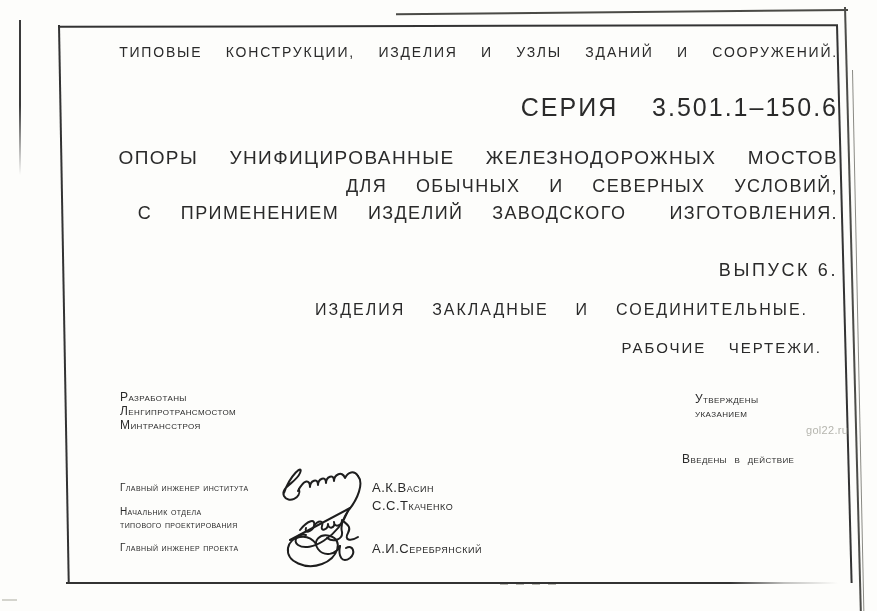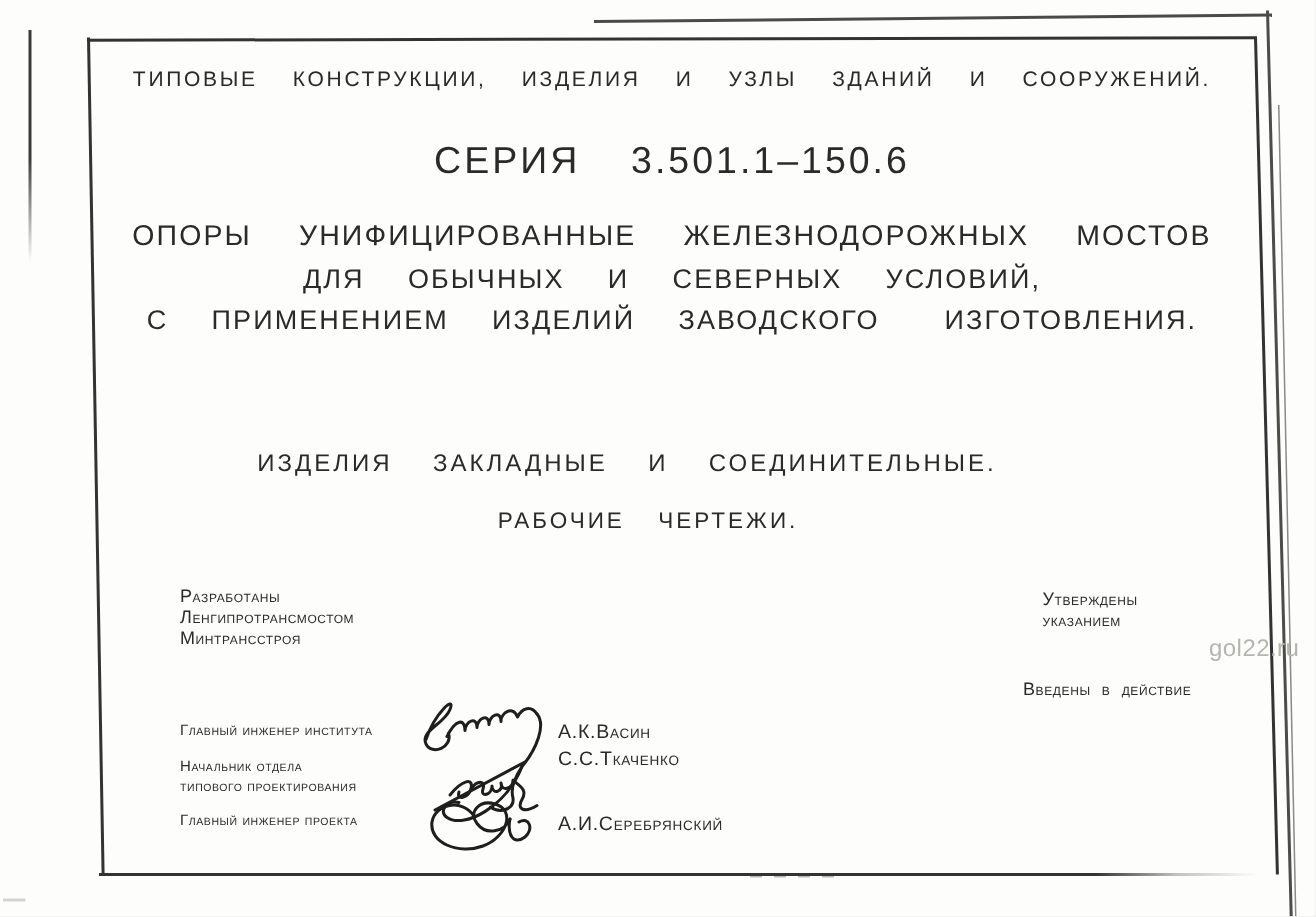--- a/index.html
+++ b/index.html
@@ -24,41 +24,41 @@
   
   .frame-top{position:absolute;left:58px;top:25px;width:780px;height:2px;background:#333;
     transform:rotate(-0.12deg);}
   .frame-left{position:absolute;left:58px;top:25px;width:2px;height:558px;background:#333;
     transform:skewX(1.0deg);transform-origin:top left;}
   .frame-right{position:absolute;left:836px;top:25px;width:2px;height:558px;background:#333;
     transform:skewX(1.5deg);transform-origin:top left;}
   .frame-bottom{position:absolute;left:66px;top:582px;width:772px;height:2px;
     background:linear-gradient(to right,#333 0%,#333 86%,rgba(51,51,49,.3) 93%,rgba(51,51,49,0) 100%);}
   
-  .ctext{position:absolute;left:58px;width:780px;text-align:center;white-space:pre;}
+  .ctext{position:absolute;left:58px;width:780px;text-align:right;white-space:pre;}
   .hdr   {top:44px; font-size:14px;letter-spacing:1.8px;word-spacing:6px;}
   .series{top:93px; font-size:25px;letter-spacing:2px;word-spacing:8px;}
   .t1    {top:147px;font-size:19px;letter-spacing:1.4px;word-spacing:9px;}
   .t2    {top:176px;font-size:18px;letter-spacing:1.4px;word-spacing:8px;}
   .t3    {top:203px;font-size:18px;letter-spacing:1.4px;word-spacing:8px;}
   .issue {top:260px;font-size:18px;letter-spacing:2.6px;}
   .sub1  {top:301px;font-size:16px;letter-spacing:2px;word-spacing:7px;left:28px;}
   .sub2  {top:339px;font-size:15px;letter-spacing:2px;word-spacing:5px;left:42px;}
   
   .small{position:absolute;font-variant:small-caps;font-size:12px;line-height:14px;
     letter-spacing:.4px;white-space:pre;}
   .developed{left:120px;top:390px;}
   .approved {left:695px;top:392px;}
   .effective{left:682px;top:452px;}
   .role{position:absolute;font-variant:small-caps;font-size:10px;line-height:12.5px;
     letter-spacing:.4px;white-space:pre;}
   .name{position:absolute;font-variant:small-caps;font-size:13px;letter-spacing:.5px;}
   .sig{position:absolute;}
   .sig path{fill:none;stroke:#1e1e1e;stroke-width:2;stroke-linecap:round;stroke-linejoin:round;}
-  .watermark{position:absolute;left:806px;top:424px;font-size:16px;color:#b5b5ae;
+  .watermark{position:absolute;left:806px;top:424px;font-size:11px;color:#b5b5ae;
     letter-spacing:.3px;}
 </style>
 </head>
 <body>
 
 <div class="stage">
 
   <div class="edge-left"></div>
   <div class="edge-top-outer"></div>
   <div class="edge-right-outer"></div>
@@ -69,20 +69,21 @@
   <div class="frame-top"></div>
   <div class="frame-left"></div>
   <div class="frame-right"></div>
   <div class="frame-bottom"></div>
 
   <div class="ctext hdr">ТИПОВЫЕ  КОНСТРУКЦИИ,  ИЗДЕЛИЯ  И  УЗЛЫ  ЗДАНИЙ  И  СООРУЖЕНИЙ.</div>
   <div class="ctext series">СЕРИЯ  3.501.1–150.6</div>
   <div class="ctext t1">ОПОРЫ  УНИФИЦИРОВАННЫЕ  ЖЕЛЕЗНОДОРОЖНЫХ  МОСТОВ</div>
   <div class="ctext t3">С  ПРИМЕНЕНИЕМ  ИЗДЕЛИЙ  ЗАВОДСКОГО   ИЗГОТОВЛЕНИЯ.</div>
   <div class="ctext t2">ДЛЯ  ОБЫЧНЫХ  И  СЕВЕРНЫХ  УСЛОВИЙ,</div>
+  <div class="ctext issue">ВЫПУСК 6.</div>
   <div class="ctext sub1">ИЗДЕЛИЯ  ЗАКЛАДНЫЕ  И  СОЕДИНИТЕЛЬНЫЕ.</div>
   <div class="ctext sub2">РАБОЧИЕ  ЧЕРТЕЖИ.</div>
 
   <div class="small developed">Разработаны
 Ленгипротрансмостом
 Минтрансстроя</div>
   <div class="small approved">Утверждены
 указанием</div>
   <div class="small effective">Введены  в  действие</div>
 

